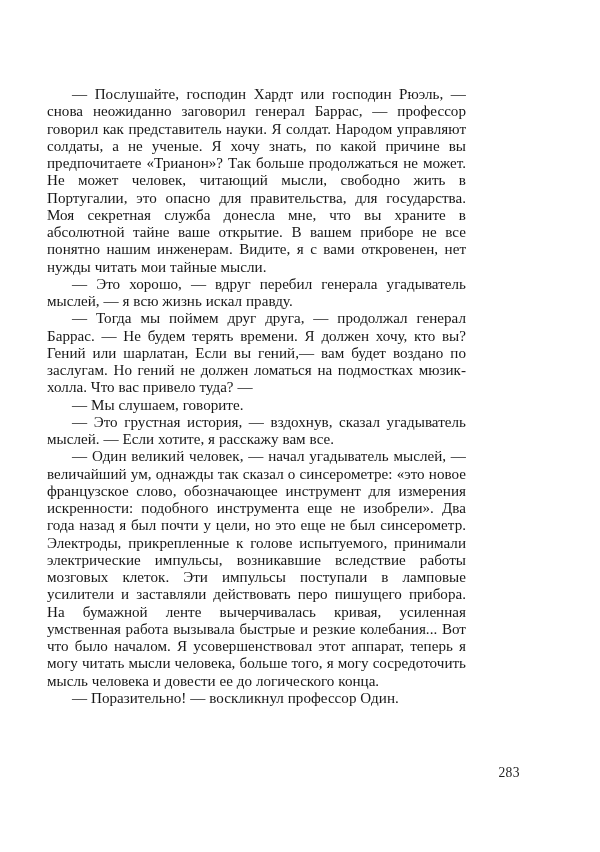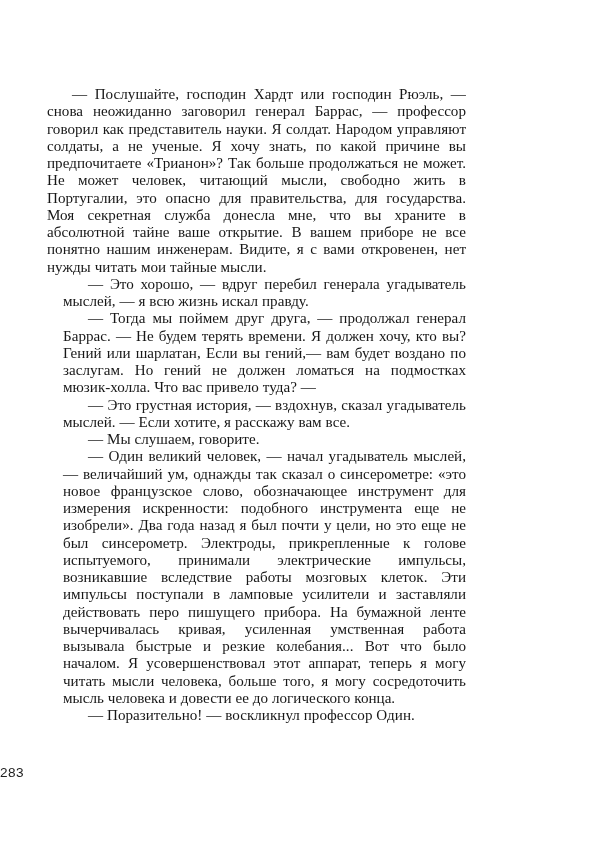--- a/index.html
+++ b/index.html
@@ -43,48 +43,47 @@
     line-height: 17.25px;
     text-indent: 25px;
     hyphens: manual;
     word-spacing: 0.1px;
     letter-spacing: 0.02px;
   }
 
   
   .para + .para {
     margin-top: 0;
-    margin-left: 16px;
   }
 
   
 
   #page-number {
     position: absolute;
     left: 0;
     top: 765px;
     width: 520px;
-    text-align: left;
+    text-align: right;
     font-size: 13.6px;
     line-height: 16px;
-    font-family: Liberation Sans, sans-serif;
+    font-family: Liberation Serif, serif;
     color: #1d1d1d;
     letter-spacing: 0.4px;
   }
 </style>
 </head>
 <body>
 
 <div id="page">
 
   <div id="text-block">
     <p class="para">— Послушайте, господин Хардт или господин Рюэль, — снова неожиданно заговорил генерал Баррас, — профессор говорил как представитель науки. Я солдат. Народом управляют солдаты, а не ученые. Я хочу знать, по какой причине вы предпочитаете «Трианон»? Так больше продолжаться не может. Не может человек, читающий мысли, свободно жить в Португалии, это опасно для правительства, для государства. Моя секретная служба донесла мне, что вы храните в абсолютной тайне ваше открытие. В вашем приборе не все понятно нашим инженерам. Видите, я с вами откровенен, нет нужды читать мои тайные мысли.</p>
     <p class="para">— Это хорошо, — вдруг перебил генерала угадыватель мыслей, — я всю жизнь искал правду.</p>
     <p class="para">— Тогда мы поймем друг друга, — продолжал генерал Баррас. — Не будем терять времени. Я должен хочу, кто вы? Гений или шарлатан, Если вы гений,— вам будет воздано по заслугам. Но гений не должен ломаться на подмостках мюзик-холла. Что вас привело туда? —</p>
+    <p class="para">— Мы слушаем, говорите.</p>
     <p class="para">— Это грустная история, — вздохнув, сказал угадыватель мыслей. — Если хотите, я расскажу вам все.</p>
-    <p class="para">— Мы слушаем, говорите.</p>
     <p class="para">— Один великий человек, — начал угадыватель мыслей, — величайший ум, однажды так сказал о синсерометре: «это новое французское слово, обозначающее инструмент для измерения искренности: подобного инструмента еще не изобрели». Два года назад я был почти у цели, но это еще не был синсерометр. Электроды, прикрепленные к голове испытуемого, принимали электрические импульсы, возникавшие вследствие работы мозговых клеток. Эти импульсы поступали в ламповые усилители и заставляли действовать перо пишущего прибора. На бумажной ленте вычерчивалась кривая, усиленная умственная работа вызывала быстрые и резкие колебания... Вот что было началом. Я усовершенствовал этот аппарат, теперь я могу читать мысли человека, больше того, я могу сосредоточить мысль человека и довести ее до логического конца.</p>
     <p class="para">— Поразительно! — воскликнул профессор Один.</p>
   </div>
 
   <div id="page-number">283</div>
 
 </div>
 
 </body></html>

